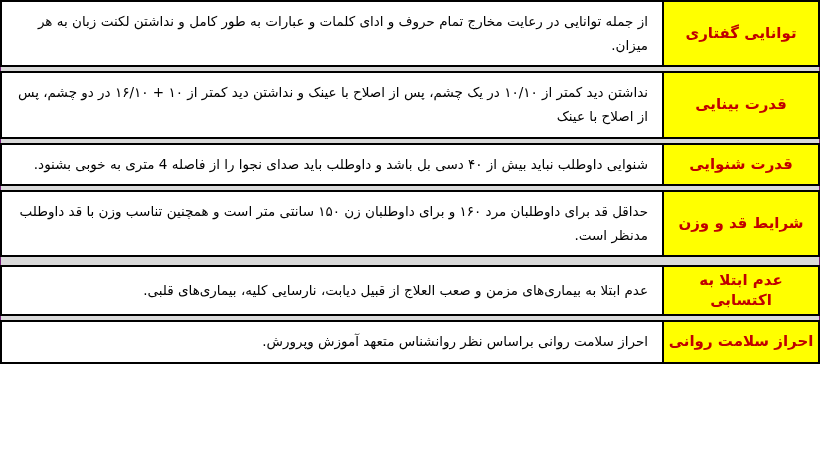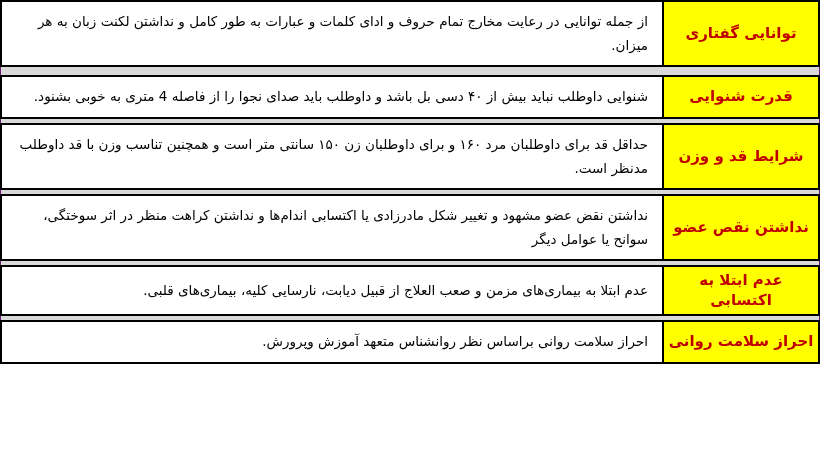--- a/index.html
+++ b/index.html
@@ -170,41 +170,41 @@
 
   <table class="criteria">
     <tbody>
       <tr>
         <td class="label-cell">توانایی گفتاری</td>
         <td class="desc-cell">از جمله توانایی در رعایت مخارج تمام حروف و ادای کلمات و عبارات به طور کامل و نداشتن لکنت زبان به هر میزان.</td>
       </tr>
       <tr class="row-spacer">
           <td colspan="2"></td>
         </tr>
+      <tr>
+        <td class="label-cell">قدرت بینایی</td>
+        <td class="desc-cell">نداشتن دید کمتر از ۱۰/۱۰ در یک چشم، پس از اصلاح با عینک و نداشتن دید کمتر از ۱۰ + ۱۶/۱۰ در دو چشم، پس از اصلاح با عینک</td>
+      </tr>
       <tr class="row-spacer">
           <td colspan="2"></td>
         </tr>
       <tr>
         <td class="label-cell">قدرت شنوایی</td>
         <td class="desc-cell">شنوایی داوطلب نباید بیش از ۴۰ دسی بل باشد و داوطلب باید صدای نجوا را از فاصله 4 متری به خوبی بشنود.</td>
       </tr>
       <tr class="row-spacer">
           <td colspan="2"></td>
         </tr>
       <tr>
         <td class="label-cell">شرایط قد و وزن</td>
         <td class="desc-cell">حداقل قد برای داوطلبان مرد ۱۶۰ و برای داوطلبان زن ۱۵۰ سانتی متر است و همچنین تناسب وزن با قد داوطلب مدنظر است.</td>
       </tr>
       <tr class="row-spacer">
           <td colspan="2"></td>
         </tr>
-      <tr>
-        <td class="label-cell">نداشتن نقص عضو</td>
-        <td class="desc-cell">نداشتن نقض عضو مشهود و تغییر شکل مادرزادی یا اکتسابی اندام‌ها و نداشتن کراهت منظر در اثر سوختگی، سوانح یا عوامل دیگر</td>
-      </tr>
       <tr class="row-spacer">
           <td colspan="2"></td>
         </tr>
       <tr>
         <td class="label-cell">عدم ابتلا به اکتسابی</td>
         <td class="desc-cell">عدم ابتلا به بیماری‌های مزمن و صعب العلاج از قبیل دیابت، نارسایی کلیه، بیماری‌های قلبی.</td>
       </tr>
       <tr class="row-spacer">
           <td colspan="2"></td>
         </tr>

